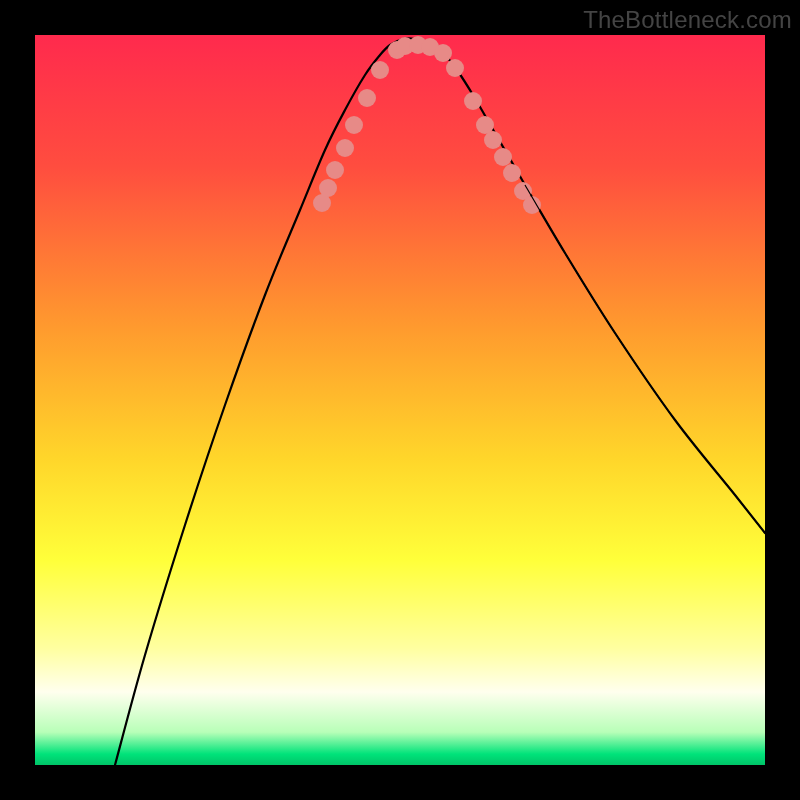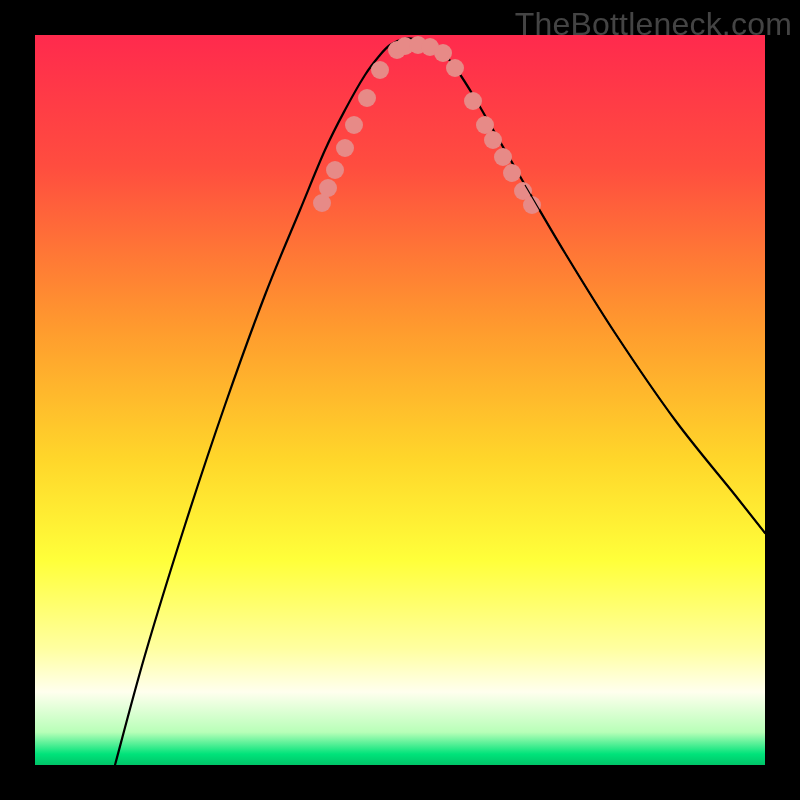--- a/index.html
+++ b/index.html
@@ -23,21 +23,21 @@
     position: absolute;
     left: 0; top: 0;
     width: 100%;
     height: 100%;
   }
   .watermark {
     position: absolute;
     top: 6px;
     right: 8px;
     color: #444444;
-    font-size: 32px;
+    font-size: 24px;
     font-weight: 500;
     letter-spacing: 0.2px;
     user-select: none;
   }
   svg.curve {
     position: absolute;
     left: 0; top: 0;
     width: 100%;
     height: 100%;
     overflow: visible;

